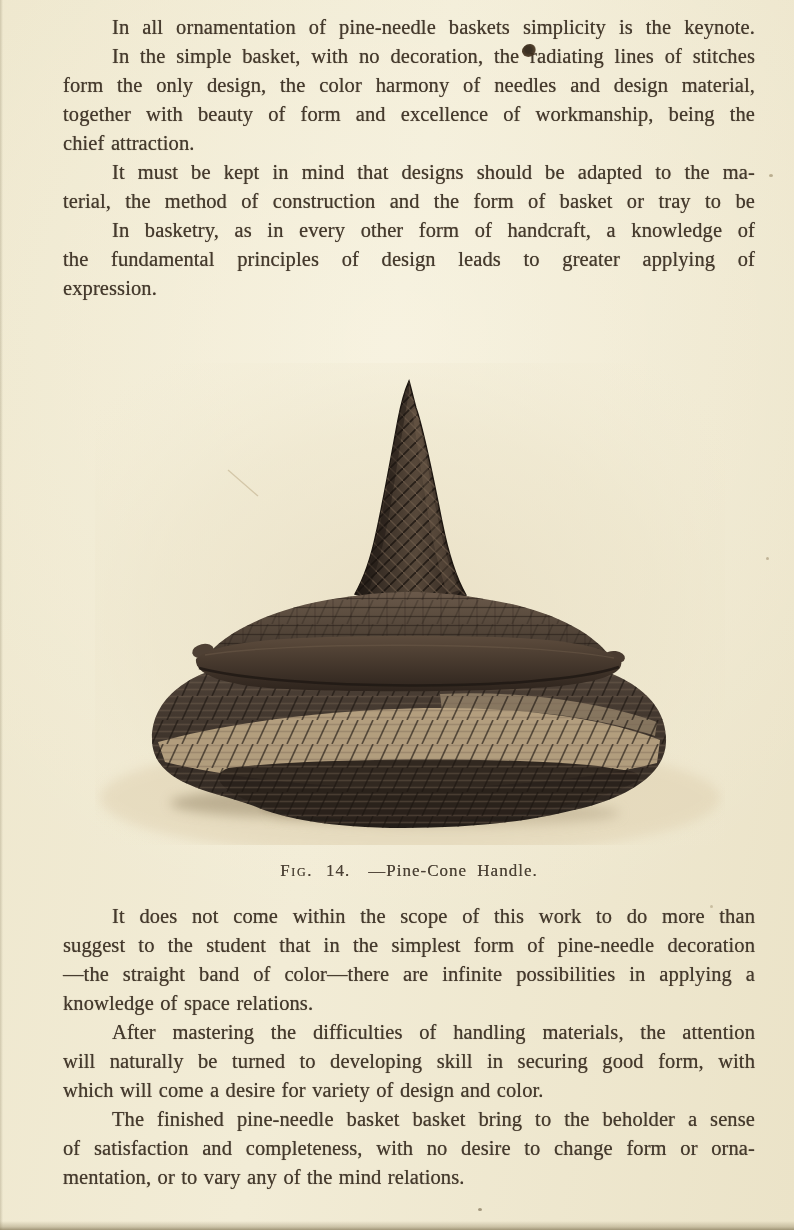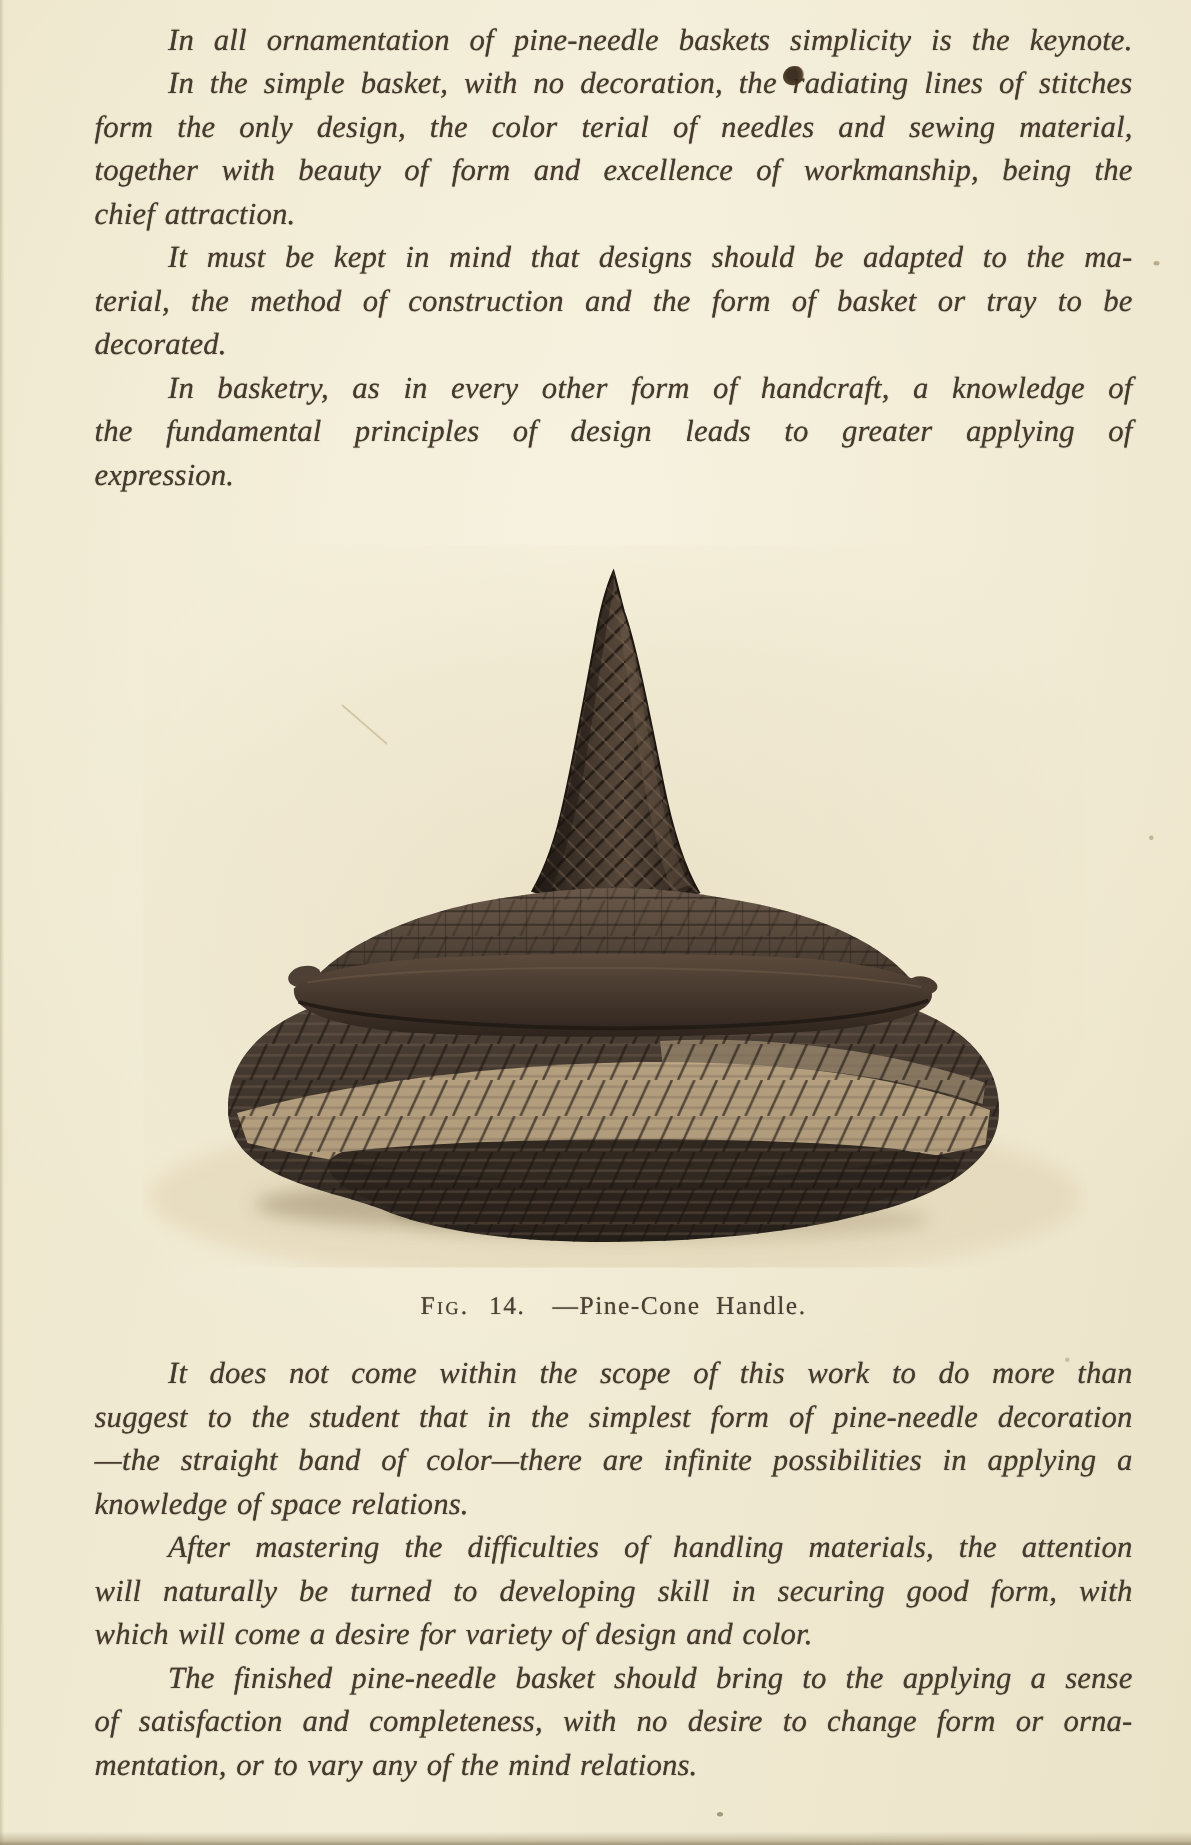--- a/index.html
+++ b/index.html
@@ -10,21 +10,20 @@
       linear-gradient(100deg,#eee7cd 0%,#f2ecd6 45%,#ebe3c8 100%);
     background-color:var(--paper,#f1ebd4);
     font-family:"Liberation Serif","DejaVu Serif",serif;
   }
   .text-block{
     position:absolute;left:63px;width:692px;
     color:var(--ink,#453a2d);
     font-size:20.5px;line-height:29px;
     word-spacing:1.2px;letter-spacing:.1px;
     text-shadow:0 0 .7px rgba(66,55,42,.78);
-    font-style:italic;
   }
   .text-block.top{top:13px;}
   .text-block.bottom{top:902px;}
   .line{height:29px;text-align:justify;text-align-last:justify;white-space:normal;}
   .line.last{text-align-last:left;}
   .line.indent{padding-left:49px;}
   .caption{
     position:absolute;left:63px;top:856px;width:692px;height:30px;line-height:30px;
     text-align:center;color:var(--caption_ink,#4a4034);
     font-size:17px;letter-spacing:1px;word-spacing:5px;
@@ -54,28 +53,27 @@
 <body>
 
 <div class="page">
 
   <div class="text-block top">
       <div class="paragraph">
         <div class="line indent">In all ornamentation of pine-needle baskets simplicity is the keynote.</div>
       </div>
       <div class="paragraph">
         <div class="line indent">In the simple basket, with no decoration, the radiating lines of stitches</div>
-        <div class="line">form the only design, the color terial of needles and sewing material,</div>
+        <div class="line">form the only design, the color harmony of needles and design material,</div>
         <div class="line">together with beauty of form and excellence of workmanship, being the</div>
         <div class="line last">chief attraction.</div>
       </div>
       <div class="paragraph">
         <div class="line indent">It must be kept in mind that designs should be adapted to the ma-</div>
         <div class="line">terial, the method of construction and the form of basket or tray to be</div>
-        <div class="line last">decorated.</div>
       </div>
       <div class="paragraph">
         <div class="line indent">In basketry, as in every other form of handcraft, a knowledge of</div>
         <div class="line">the fundamental principles of design leads to greater applying of</div>
         <div class="line last">expression.</div>
       </div>
     </div>
 
   <figure class="figure">
     <svg viewBox="95 363 630 482" role="img" aria-label="Photograph of a squat lidded coiled pine-needle basket whose lid is topped by a pine-cone handle">
@@ -183,21 +181,21 @@
         <div class="line">suggest to the student that in the simplest form of pine-needle decoration</div>
         <div class="line">—the straight band of color—there are infinite possibilities in applying a</div>
         <div class="line last">knowledge of space relations.</div>
       </div>
       <div class="paragraph">
         <div class="line indent">After mastering the difficulties of handling materials, the attention</div>
         <div class="line">will naturally be turned to developing skill in securing good form, with</div>
         <div class="line last">which will come a desire for variety of design and color.</div>
       </div>
       <div class="paragraph">
-        <div class="line indent">The finished pine-needle basket should bring to the applying a sense</div>
+        <div class="line indent">The finished pine-needle basket basket bring to the beholder a sense</div>
         <div class="line">of satisfaction and completeness, with no desire to change form or orna-</div>
         <div class="line last">mentation, or to vary any of the mind relations.</div>
       </div>
     </div>
 
   <div class="ink-blot"></div>
 
   <div class="speck" style="left:769px;top:174px;width:4px;height:3px;background:#b0a384;opacity:.85;"></div>
   <div class="speck" style="left:766px;top:557px;width:3px;height:3px;background:#b5a88a;opacity:.8;"></div>
   <div class="speck" style="left:478px;top:1208px;width:4px;height:3px;background:#8a7c62;opacity:.75;"></div>

